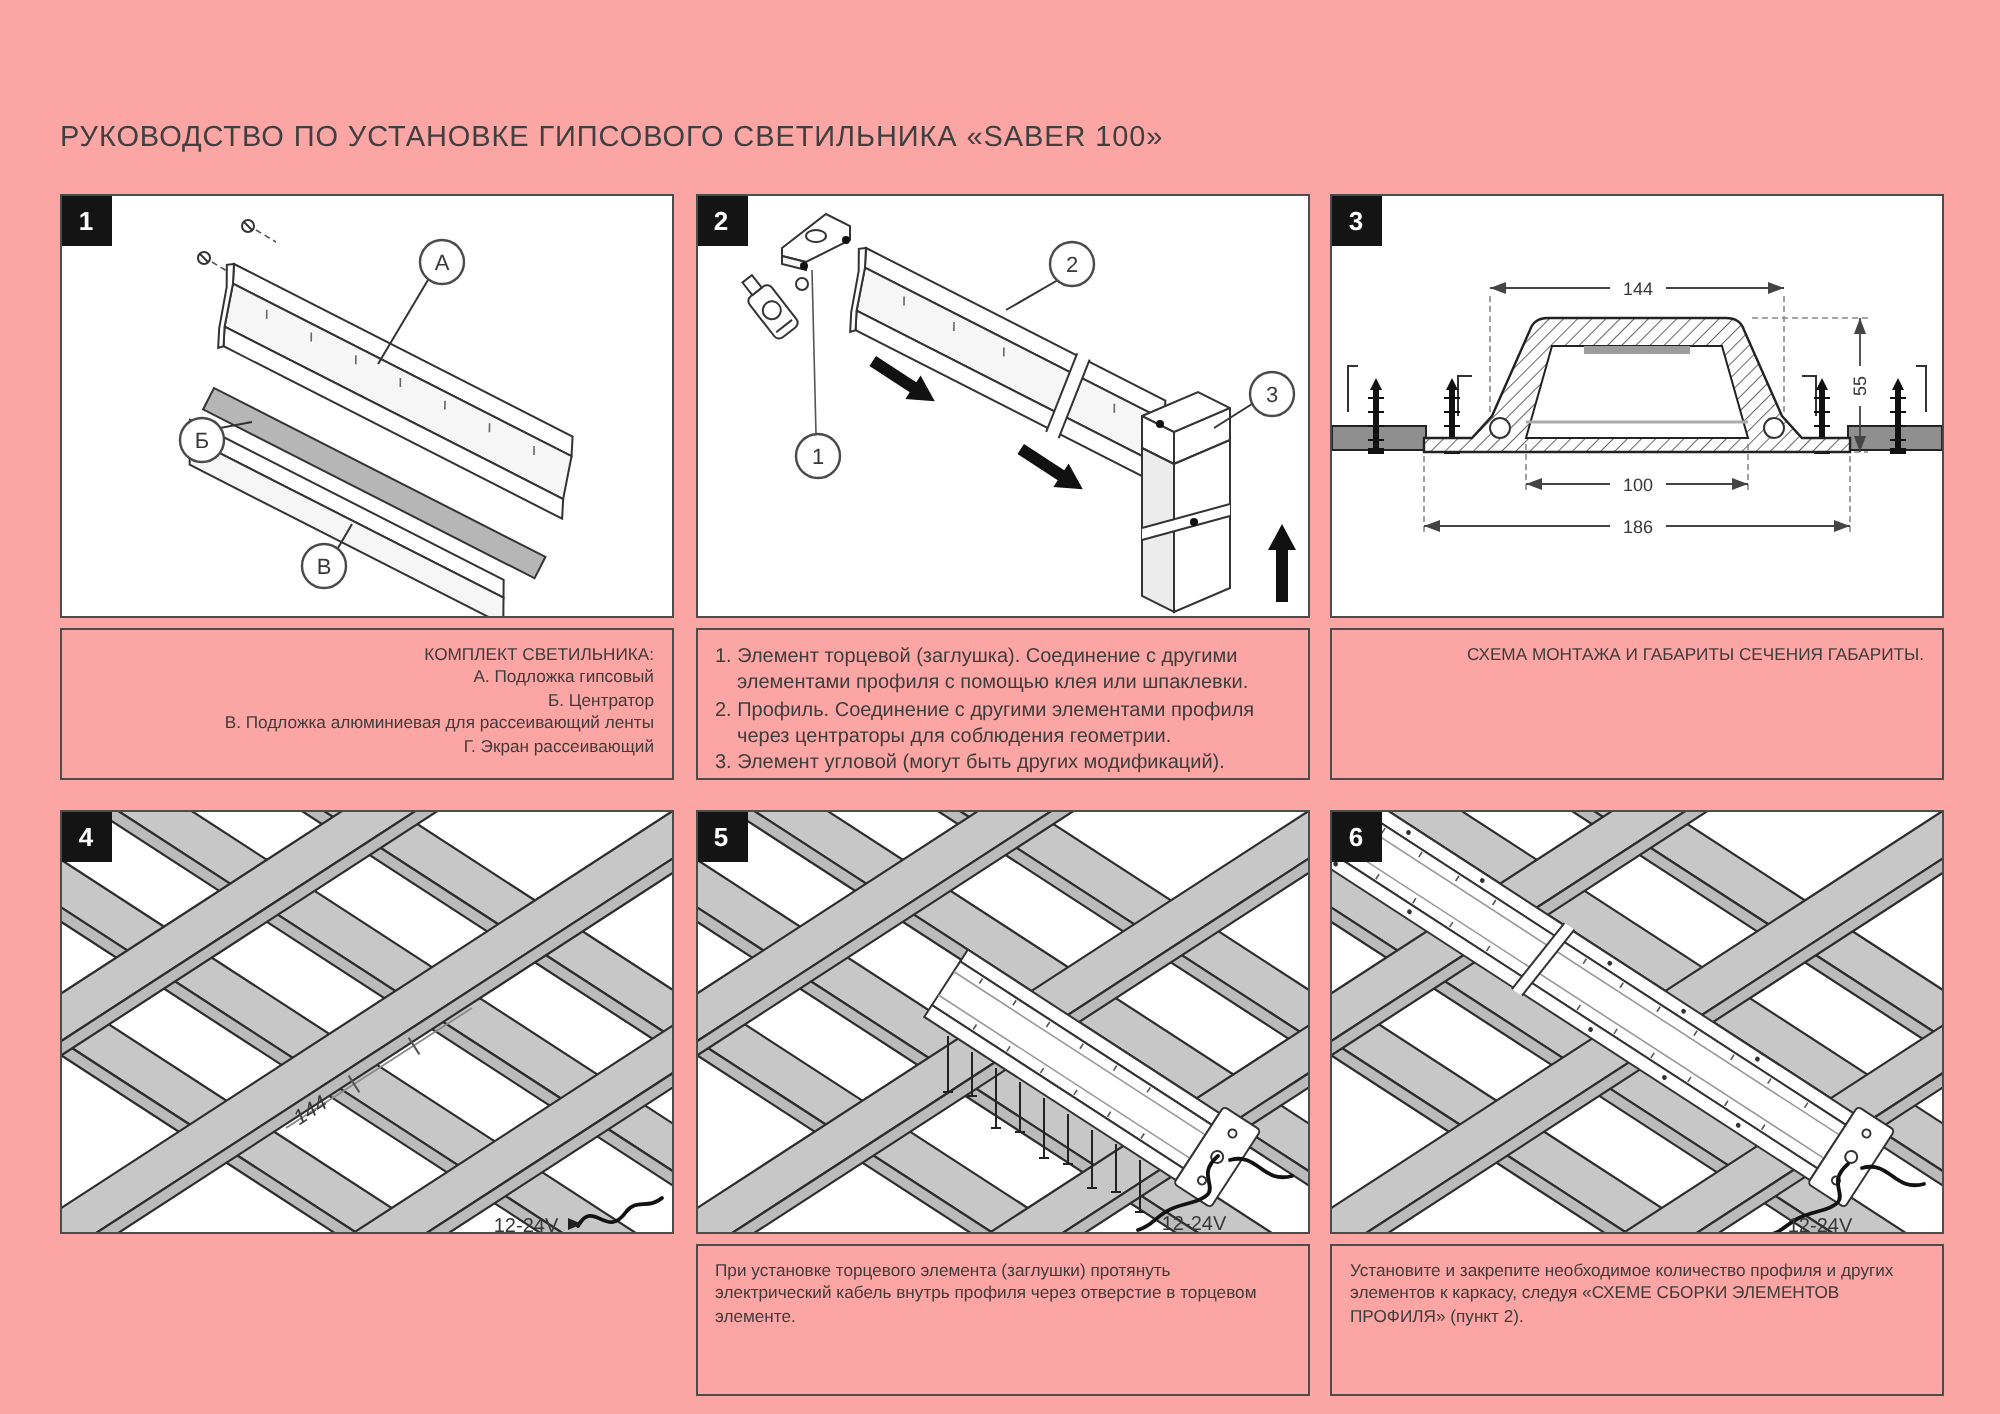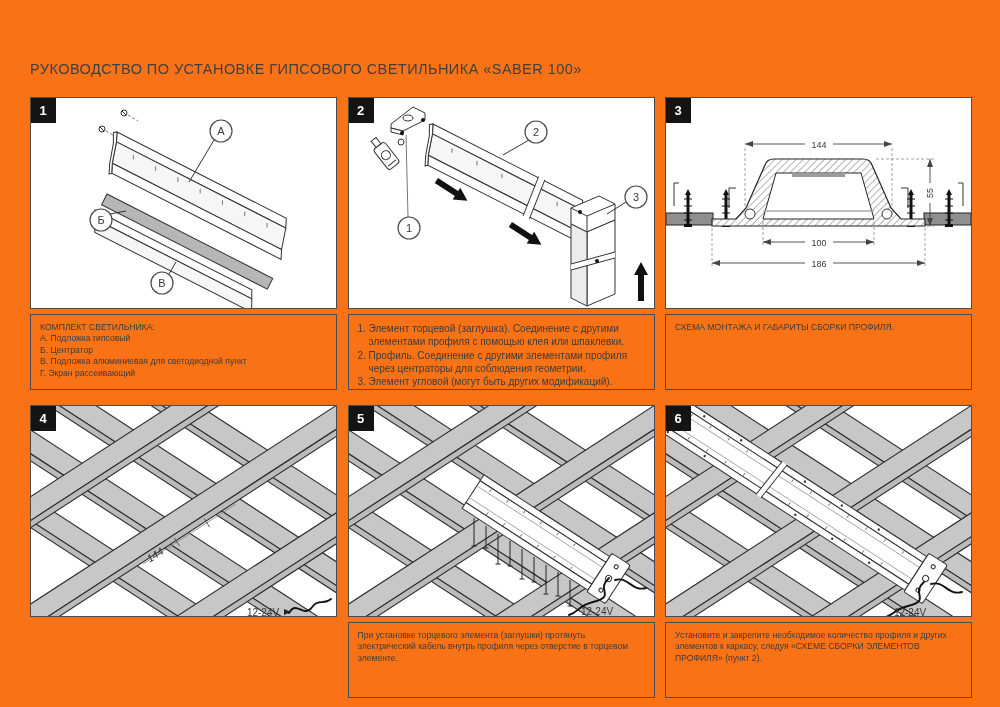--- a/index.html
+++ b/index.html
@@ -1,28 +1,28 @@
 <!DOCTYPE html>
 <html><head>
 <meta charset="utf-8">
 <style>
   html,body{margin:0;padding:0;background:#fff;}
-  .page{position:relative;width:1000px;height:707px;background:#f97316;overflow:hidden;
+  .page{position:relative;width:1000px;height:707px;background:#fca5a5;overflow:hidden;
         font-family:"Liberation Sans",sans-serif;}
   .title{position:absolute;left:30px;top:61px;font-size:14.5px;letter-spacing:.45px;
          color:#3f3f3f;font-weight:500;}
   .grid{position:absolute;left:30px;top:97px;width:942px;
         display:grid;grid-template-columns:307px 307px 307px;column-gap:10.5px;row-gap:15px;}
   .cell{width:307px;}
   .fig{position:relative;height:212px;border:1px solid #4c4c4c;background:#fff;box-sizing:border-box;overflow:hidden;}
   .badge{position:absolute;top:-1px;left:-1px;width:26px;height:26px;background:#141414;color:#fff;
          font-size:13px;font-weight:bold;display:flex;align-items:center;justify-content:center;z-index:3;}
   .tbox{margin-top:5px;height:76px;border:1px solid #4c4c4c;box-sizing:border-box;
         padding:7px 9px;font-size:8.6px;line-height:1.33;color:#3c3c3c;overflow:hidden;}
-  .tbox .line{white-space:nowrap;}
+  .tbox .line{white-space:nowrap;text-align:right;}
   .tbox .li{padding-left:11px;text-indent:-11px;}
   .tbox .para + .para{margin-top:9px;text-decoration:underline;}
   svg.illus{position:absolute;left:0;top:0;width:100%;height:100%;}
   svg text{font-family:"Liberation Sans",sans-serif;fill:#383838;}
   .bf{fill:#c7c7c7;stroke:#2d2d2d;stroke-width:1.1;}
   .bs{fill:#bbbbbb;stroke:#2d2d2d;stroke-width:1.1;}
   .ln{stroke:#333;fill:none;stroke-width:1;}
   .wh{fill:#fff;stroke:#333;stroke-width:1;}
   .wh2{fill:#f6f6f6;stroke:#333;stroke-width:1;}
   .callout{fill:#fff;stroke:#4a4a4a;stroke-width:1.2;}
@@ -126,21 +126,21 @@
             <line x1="138" y1="176" x2="145" y2="164" class="ln"></line>
             <circle cx="131" cy="185" r="11" class="callout"></circle>
             <text class="ctext" x="131" y="189" text-anchor="middle">В</text>
           </g>
         </svg>
       </div>
       <div class="tbox">
         <div class="line">КОМПЛЕКТ СВЕТИЛЬНИКА:</div>
         <div class="line">А. Подложка гипсовый</div>
         <div class="line">Б. Центратор</div>
-        <div class="line">В. Подложка алюминиевая для светодиодной пункт</div>
+        <div class="line">В. Подложка алюминиевая для рассеивающий ленты</div>
         <div class="line">Г.  Экран рассеивающий</div>
       </div>
     </div>
 
     <div class="cell">
       <div class="fig">
         <div class="badge">2</div>
         <svg class="illus" viewBox="0 0 305 210">
 
           <g>
@@ -321,21 +321,21 @@
             <line x1="259" y1="130" x2="259" y2="170" class="dimd"></line>
             <line x1="46" y1="165" x2="139" y2="165" class="dims"></line>
               <line x1="167" y1="165" x2="259" y2="165" class="dims"></line>
             <polygon class="arr" points="46,165 54,162 54,168"></polygon>
               <polygon class="arr" points="259,165 251,162 251,168"></polygon>
             <text class="dimt" x="153" y="168.5" text-anchor="middle">186</text>
           </g>
         </svg>
       </div>
       <div class="tbox">
-        <div class="line">СХЕМА МОНТАЖА И ГАБАРИТЫ СБОРКИ ПРОФИЛЯ.</div>
+        <div class="line">СХЕМА МОНТАЖА И ГАБАРИТЫ СЕЧЕНИЯ ГАБАРИТЫ.</div>
       </div>
     </div>
 
     <div class="cell">
       <div class="fig">
         <div class="badge">4</div>
         <svg class="illus" viewBox="0 0 305 210">
           <use href="#frame-beams"></use>
           <g>
             <line x1="112" y1="158" x2="205" y2="98" stroke="#8a8a8a" stroke-width=".9"></line>

